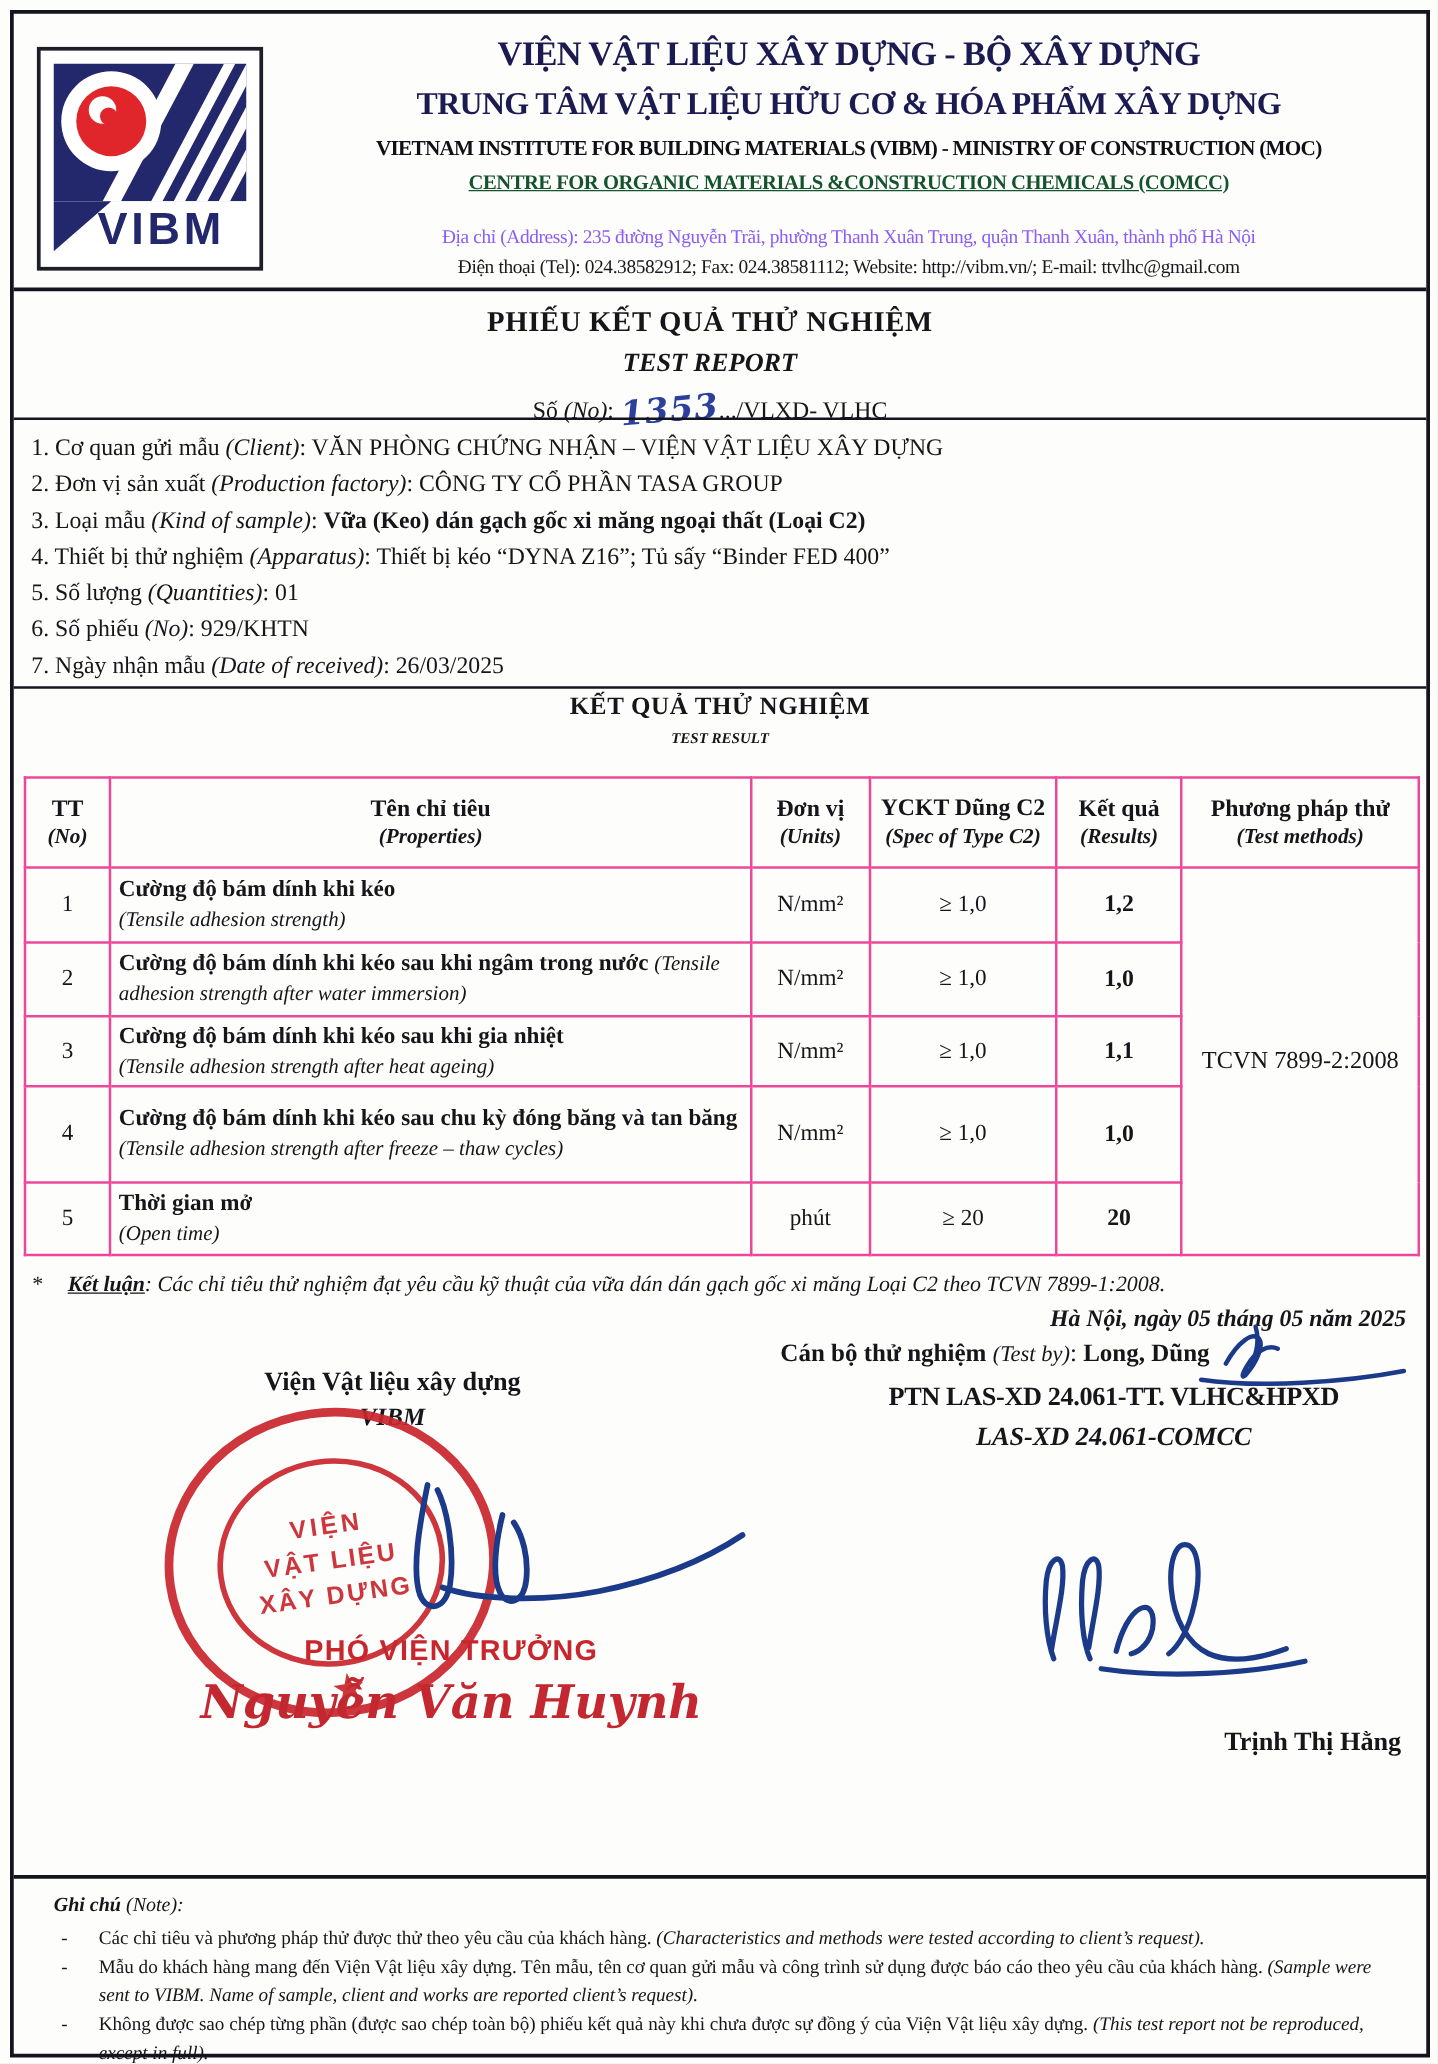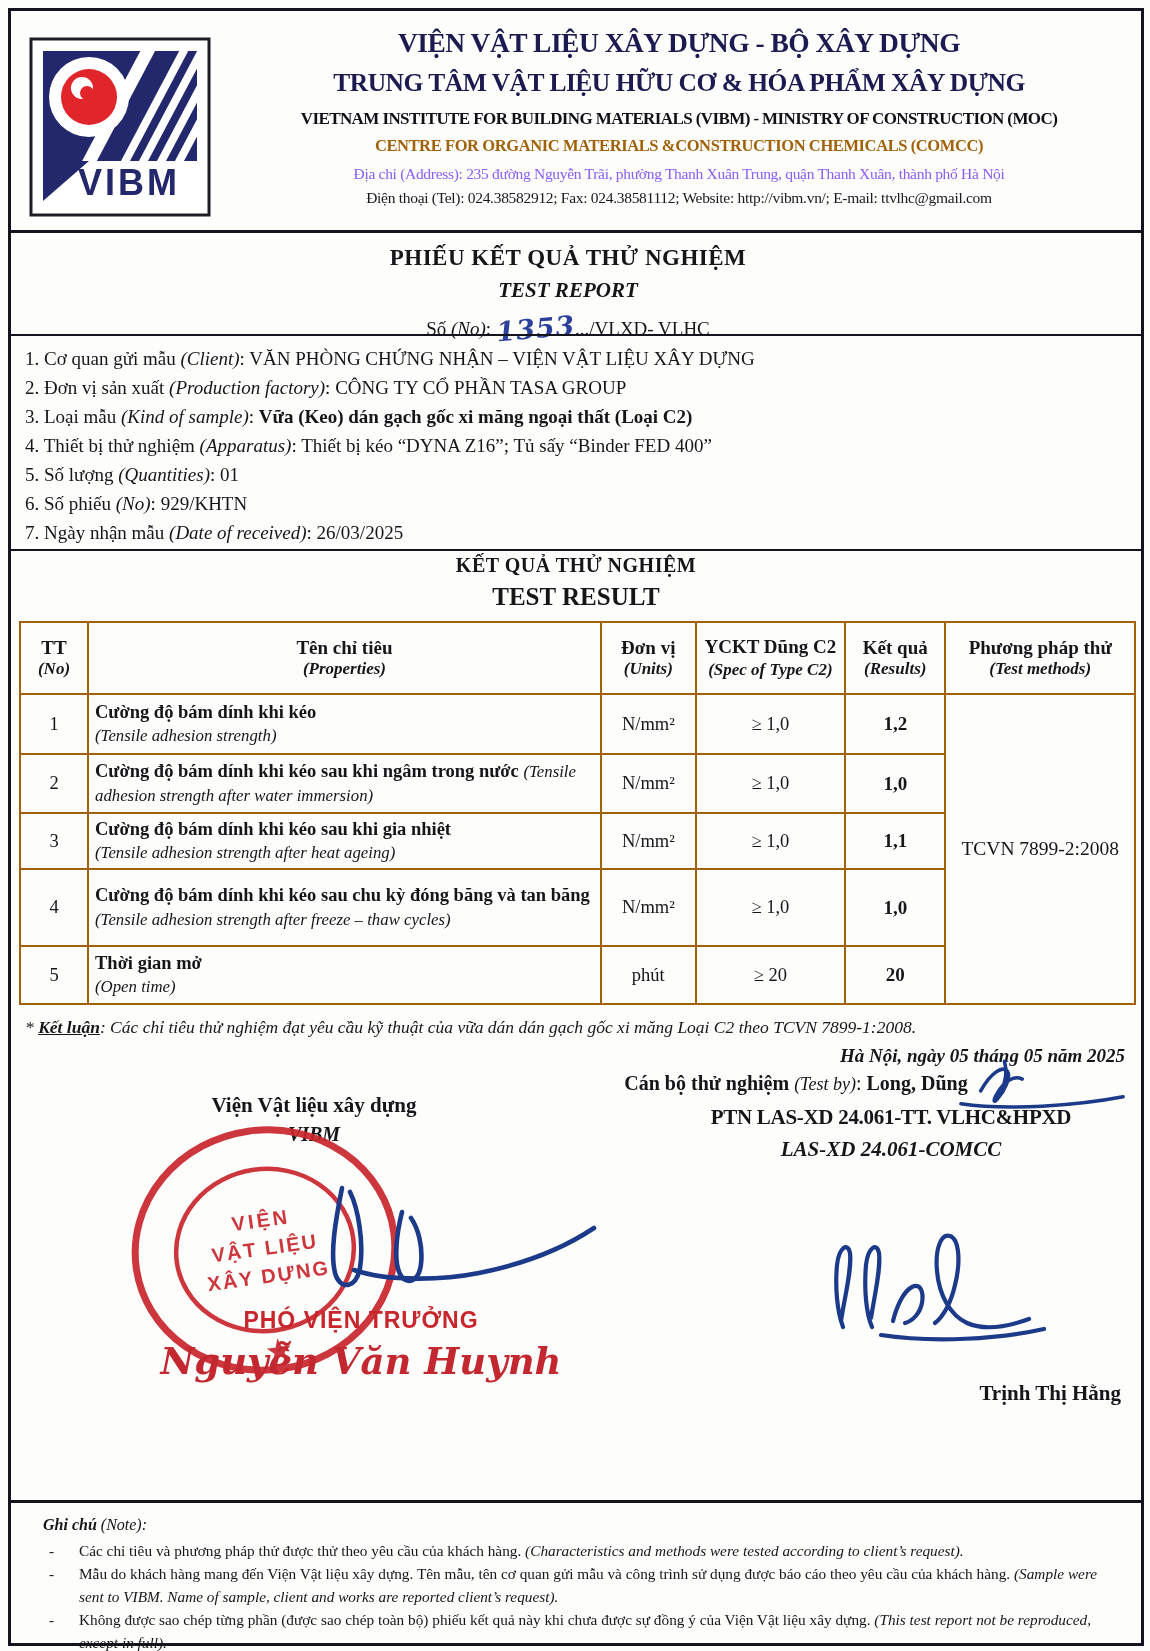--- a/index.html
+++ b/index.html
@@ -7,21 +7,21 @@
         font-family:"Liberation Serif", serif;color:#15151a;overflow:hidden;}
   .frame{position:absolute;left:8px;top:8px;right:6px;bottom:5px;border:3px solid #14141f;}
   .i{font-style:italic;}
 
   
   .logo{position:absolute;left:18px;top:26px;width:182px;height:180px;}
   .header-text{position:absolute;left:212px;right:6px;top:16px;text-align:center;}
   .org-vi1{font-size:27.5px;font-weight:bold;color:#1b1b52;letter-spacing:-0.5px;margin-bottom:9px;}
   .org-vi2{font-size:25.5px;font-weight:bold;color:#1b1b52;letter-spacing:-0.5px;margin-bottom:11px;}
   .org-en1{font-size:17px;font-weight:bold;color:#101018;letter-spacing:-0.6px;margin-bottom:7px;}
-  .org-en2{font-size:16.5px;font-weight:bold;color:#a16207;letter-spacing:-0.4px;margin-bottom:9px;}
+  .org-en2{font-size:16.5px;font-weight:bold;color:#14532d;letter-spacing:-0.4px;margin-bottom:25px;text-decoration:underline;}
   .org-addr{font-size:15.5px;color:#8b5cf6;letter-spacing:-0.3px;margin-bottom:6px;}
   .org-tel{font-size:15.5px;color:#18181e;letter-spacing:-0.3px;}
   .hr{position:absolute;left:0;right:0;border-top:3px solid #14141f;}
   .hr.thin{border-top-width:2px;}
 
   
   .title-block{position:absolute;left:0;right:16px;top:234px;text-align:center;}
   .t-vi{font-size:23px;font-weight:bold;letter-spacing:0.5px;margin-bottom:7px;}
   .t-en{font-size:21px;font-weight:bold;font-style:italic;margin-bottom:7px;}
   .t-no{font-size:19px;}
@@ -31,39 +31,39 @@
   
   .items{position:absolute;left:14px;right:10px;top:333px;font-size:19px;}
   .items .row{line-height:29px;white-space:nowrap;}
   .items .lab{font-weight:normal;}
   .items .en{font-style:italic;}
   .items .val-bold{font-weight:bold;}
 
   
   .res-head{position:absolute;left:0;right:0;top:543px;text-align:center;}
   .res-head .h1{font-size:20px;font-weight:bold;letter-spacing:0.5px;margin-bottom:6px;}
-  .res-head .h2{font-size:25px;font-weight:bold;}
+  .res-head .h2{font-size:12px;font-weight:bold;font-style:italic;}
 
   
   table.results{position:absolute;left:8px;right:8px;top:610px;width:1117px;
     border-collapse:collapse;table-layout:fixed;}
-  table.results th, table.results td{border:2px solid #a16207;padding:2px 6px;vertical-align:middle;}
+  table.results th, table.results td{border:2px solid #ec4899;padding:2px 6px;vertical-align:middle;}
   table.results th{font-size:19px;font-weight:bold;text-align:center;}
   table.results th .en{display:block;font-size:17px;font-weight:bold;font-style:italic;}
   td.c{text-align:center;font-size:18.5px;}
   td.res{text-align:center;font-size:19px;font-weight:bold;}
   td.name{font-size:18.5px;padding-left:10px;line-height:1.28;}
   td.name .vi{font-weight:bold;}
   td.name .en{font-style:italic;font-size:16.8px;font-weight:normal;}
   td.name .en.blk{display:block;}
   td.method{text-align:center;font-size:19.5px;}
 
   
   .conclusion{position:absolute;left:14px;right:10px;top:1006px;font-size:17.5px;font-style:italic;}
-  .conclusion .lbl{font-weight:bold;text-decoration:underline;}
+  .conclusion .lbl{font-weight:bold;text-decoration:underline;margin-left:16px;}
 
   
   .sign{position:absolute;left:0;right:0;top:1034px;height:452px;padding-left:43px;}
   .date-line{position:absolute;top:0;right:16px;font-size:19px;font-weight:bold;font-style:italic;}
   .testby{position:absolute;top:27px;left:505px;width:560px;text-align:center;font-size:20px;}
   .testby .vi{font-weight:bold;}
   .testby .en{font-style:italic;font-size:18px;}
   .testby .names{font-weight:bold;}
   .lab1{position:absolute;top:60px;left:580px;width:600px;text-align:center;font-size:21px;font-weight:bold;letter-spacing:-0.3px;}
   .lab2{position:absolute;top:92px;left:580px;width:600px;text-align:center;font-size:21px;font-weight:bold;font-style:italic;}

